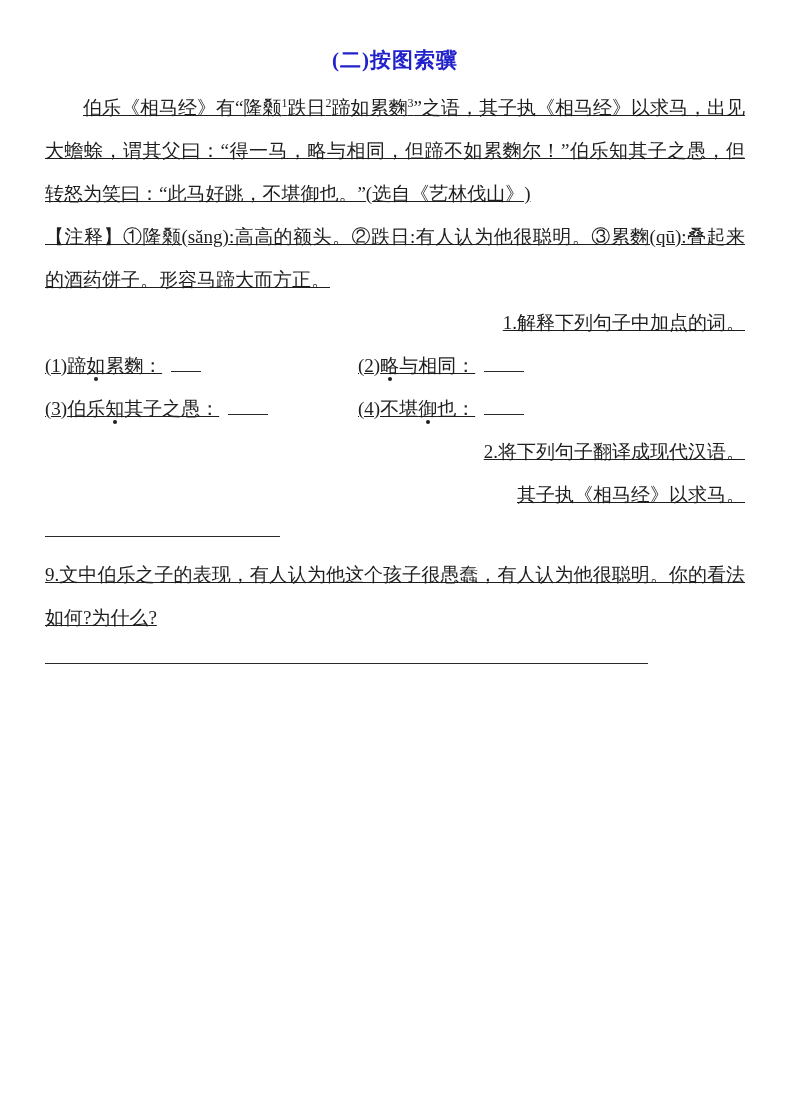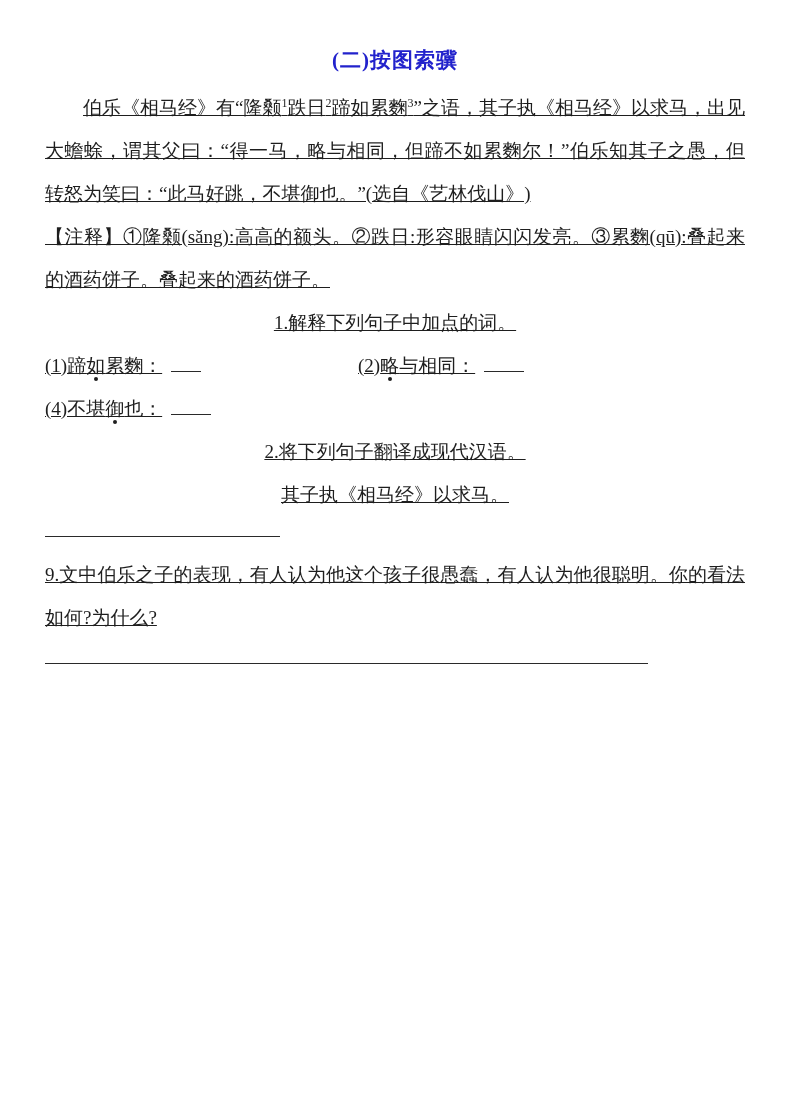--- a/index.html
+++ b/index.html
@@ -7,21 +7,21 @@
     width:790px;height:1118px;background:#ffffff;color:#1e1e1e;
     font-family:"Liberation Serif","DejaVu Serif",serif;
     font-size:19px;overflow:hidden;
   }
   .page{padding:45px 45px 8px 45px;width:700px;}
   h1.doc-title{
     margin:0 0 11px 0;text-align:center;
     font-size:21px;font-weight:bold;line-height:30px;letter-spacing:1px;
   }
   p{margin:0;line-height:43px;text-align:justify;text-decoration:underline;}
-  p.no-just{text-align:center;}
+  p.no-just{text-align:right;}
   .passage{text-indent:2em;}
   sup{font-size:12px;line-height:0;vertical-align:super;}
   .em-dot{position:relative;}
   .em-dot::after{
     content:"";position:absolute;left:50%;bottom:-5px;
     width:4px;height:4px;border-radius:50%;background:#1e1e1e;
     transform:translateX(-50%);
   }
   .q1-row{display:flex;}
   .q1-row .cell{text-align:left;}
@@ -39,30 +39,31 @@
 </style>
 </head>
 <body>
 
 <div class="page">
 
   <h1 class="doc-title" style="color: rgb(34, 34, 204);">(二)按图索骥</h1>
 
   <p class="passage"><span>伯乐《相马经》有“隆颡</span><sup>1</sup><span>跌日</span><sup>2</sup><span>蹄如累麴</span><sup>3</sup><span>”之语，其子执《相马经》以求马，出见大蟾蜍，谓其父曰：“得一马，略与相同，但蹄不如累麴尔！”伯乐知其子之愚，但转怒为笑曰：“此马好跳，不堪御也。”(选自《艺林伐山》)</span></p>
 
-  <p class="notes">【注释】①隆颡(sǎng):高高的额头。②跌日:形容眼睛闪闪发亮。③累麴(qū):叠起来的酒药饼子。叠起来的酒药饼子。</p>
+  <p class="notes">【注释】①隆颡(sǎng):高高的额头。②跌日:有人认为他很聪明。③累麴(qū):叠起来的酒药饼子。形容马蹄大而方正。</p>
 
   <p class="no-just">1.解释下列句子中加点的词。</p>
 
   <div class="q1-row">
     <p class="cell col1"><span>(1)蹄</span><span class="em-dot">如</span><span>累麴：</span><span class="blank blank-short"></span></p>
     <p class="cell"><span>(2)</span><span class="em-dot">略</span><span>与相同：</span><span class="blank blank-long"></span></p>
   </div>
 
   <div class="q1-row">
+    <p class="cell col1"><span>(3)伯乐</span><span class="em-dot">知</span><span>其子之愚：</span><span class="blank blank-long"></span></p>
     <p class="cell"><span>(4)不堪</span><span class="em-dot">御</span><span>也：</span><span class="blank blank-long"></span></p>
   </div>
 
   <p class="no-just">2.将下列句子翻译成现代汉语。</p>
 
   <p class="no-just">其子执《相马经》以求马。</p>
 
   <div class="answer-line medium"></div>
 
   <p class="q3-stem">9.文中伯乐之子的表现，有人认为他这个孩子很愚蠢，有人认为他很聪明。你的看法如何?为什么?</p>

